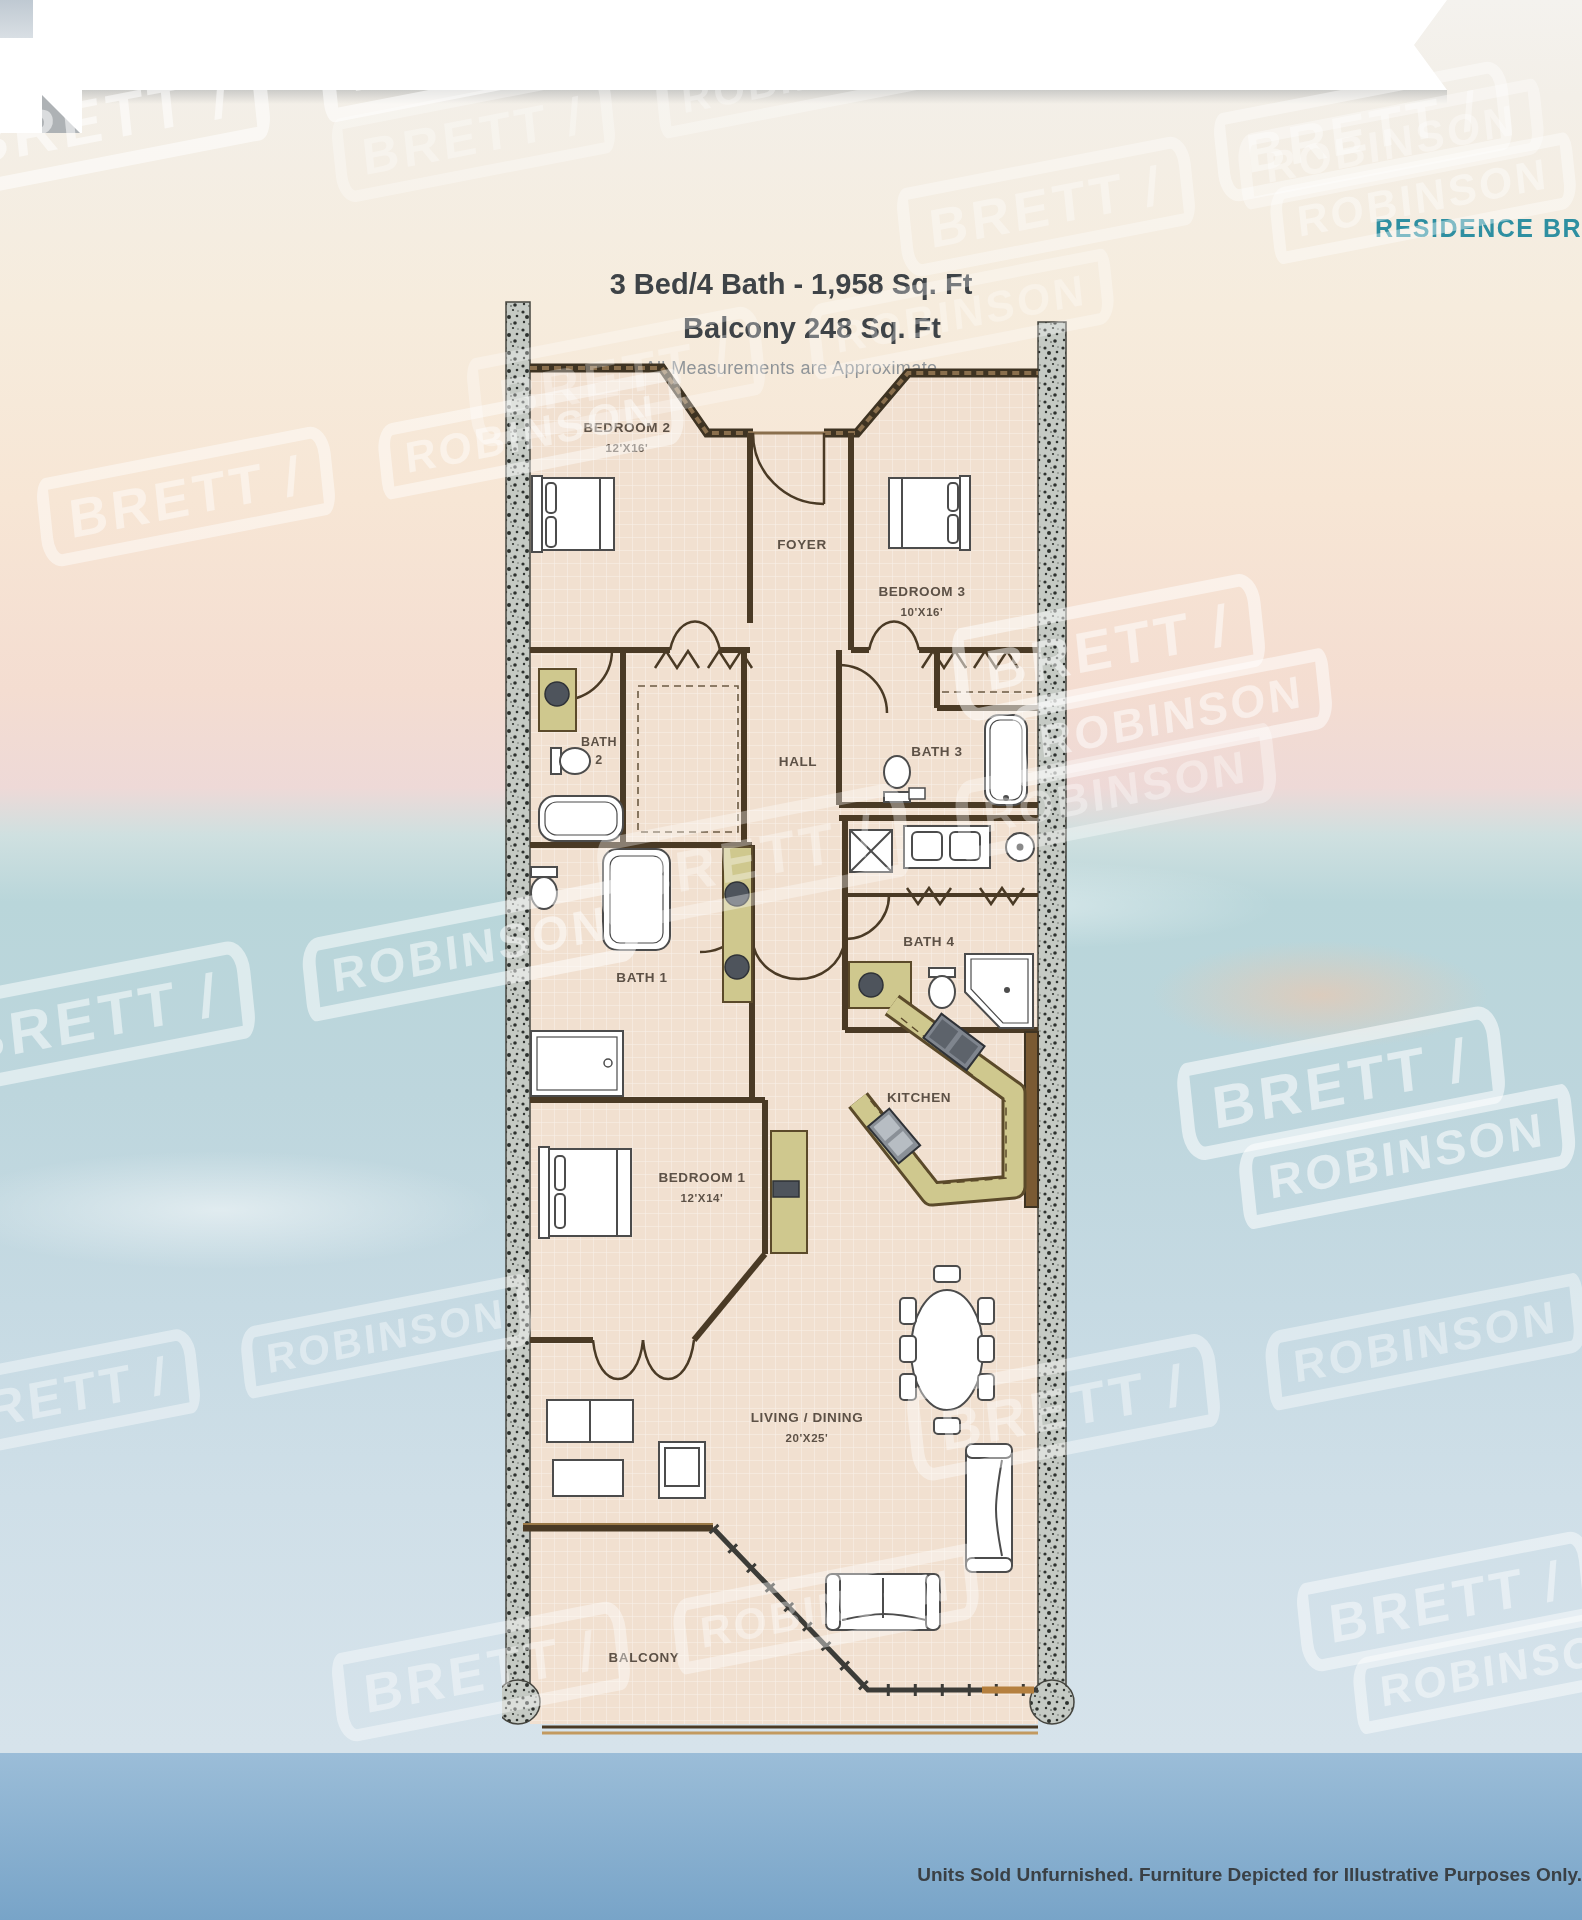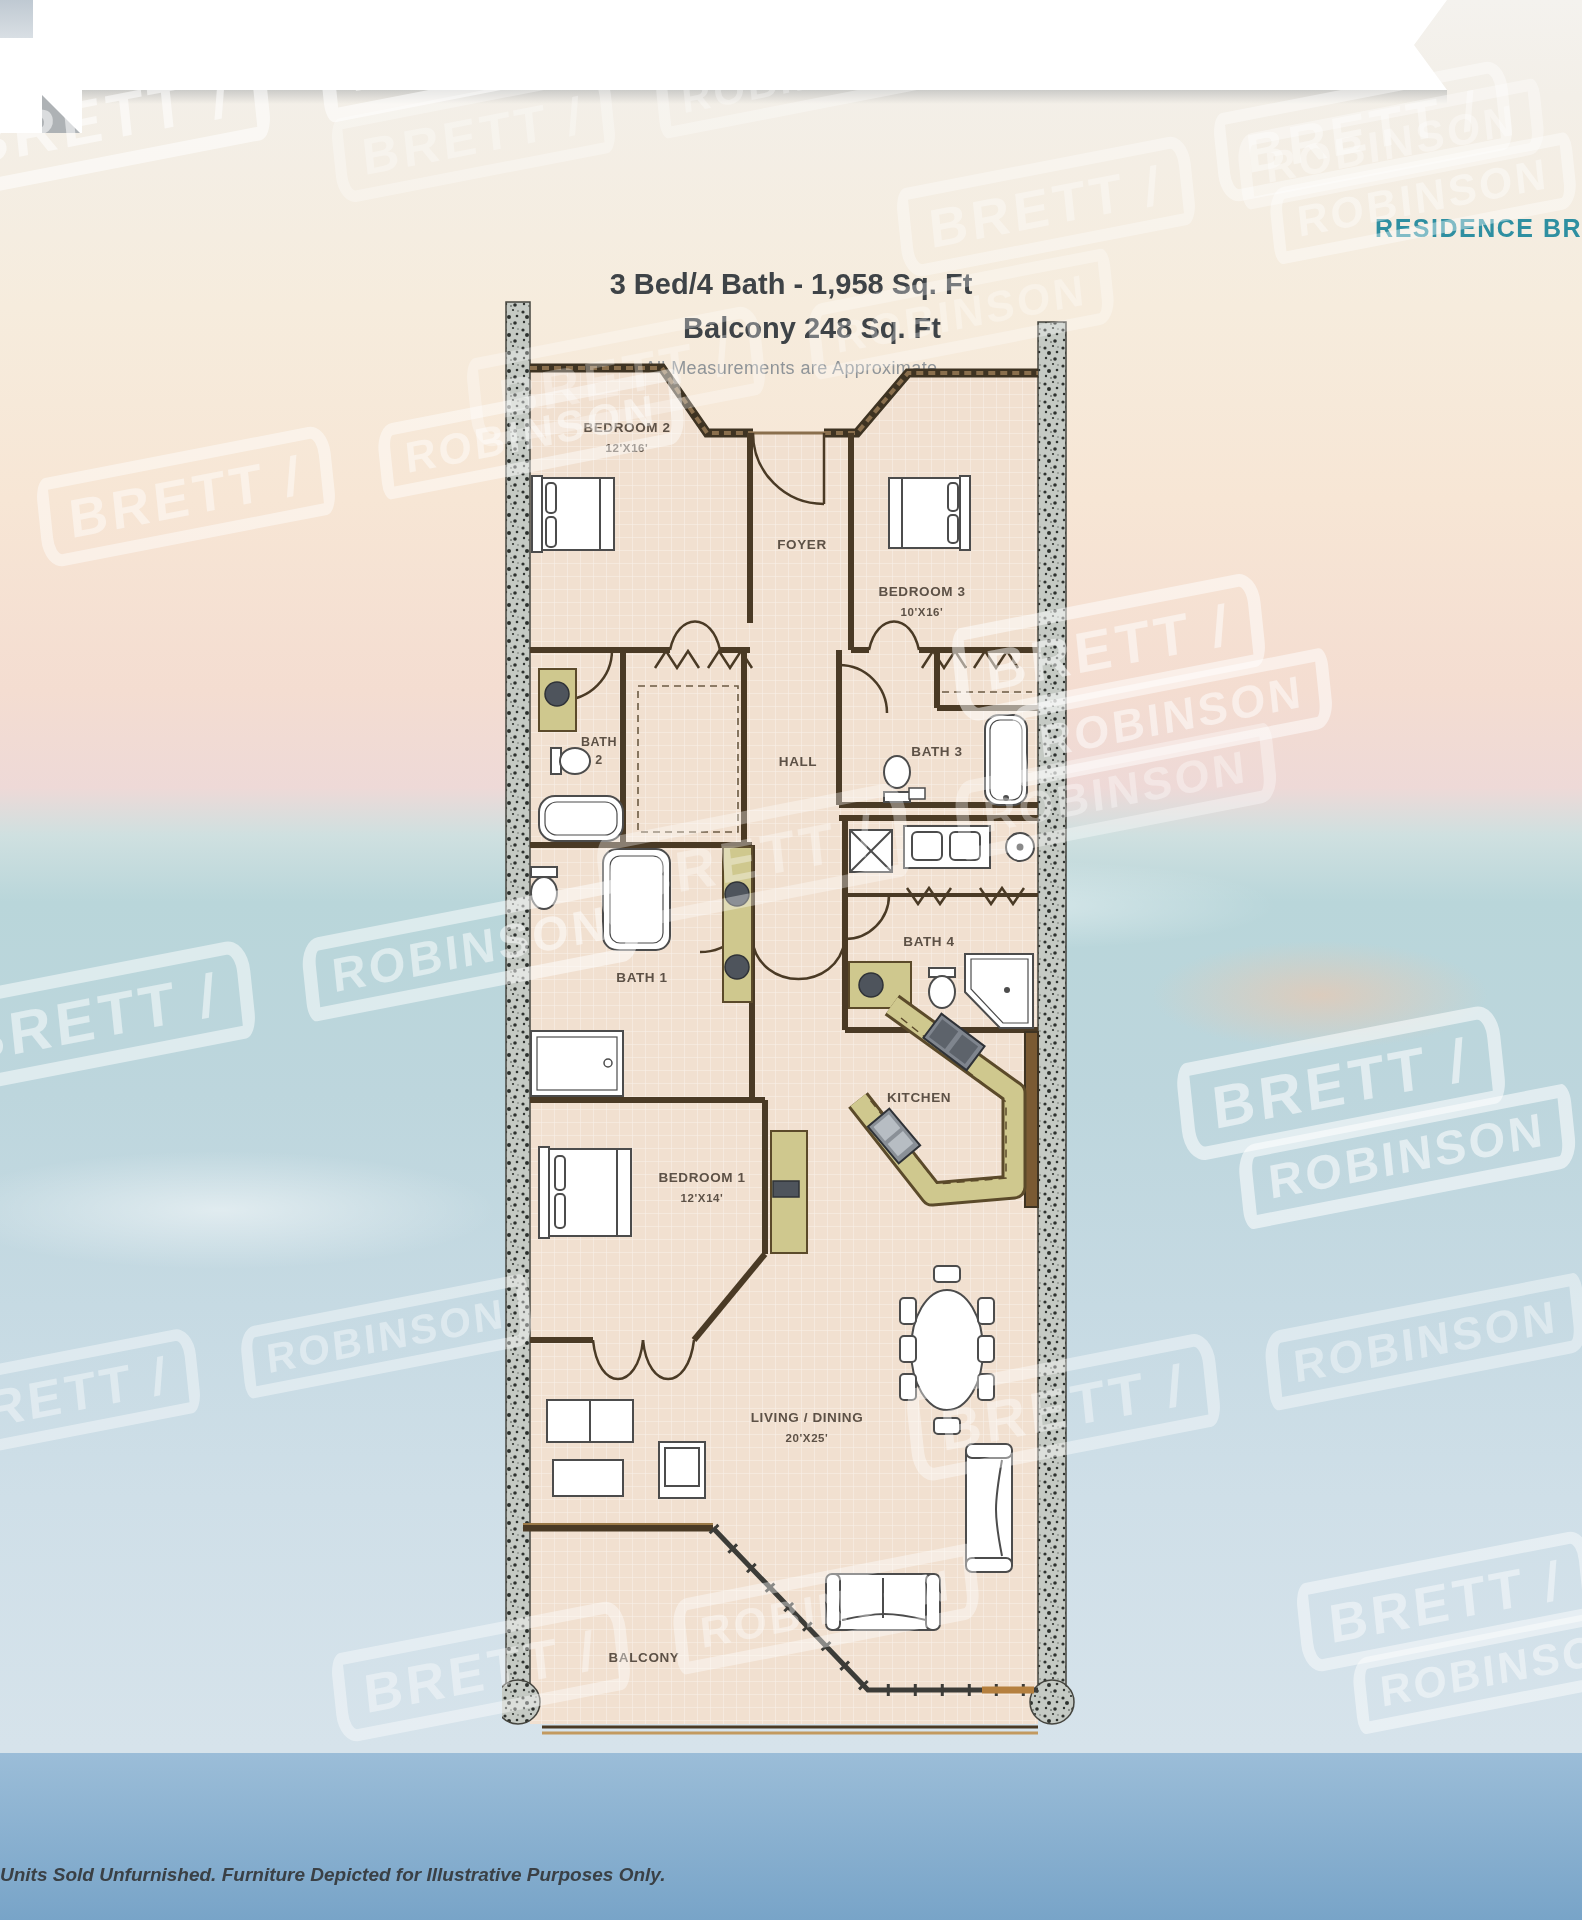--- a/index.html
+++ b/index.html
@@ -52,22 +52,22 @@
       font-size:18px;color:#8f9498;letter-spacing:.4px;}
 
   
   .plan-wrap{position:absolute;left:502px;top:290px;width:580px;height:1455px;}
   .room-label{font-family:"Liberation Sans",sans-serif;font-weight:bold;fill:#5d5146;
       letter-spacing:.6px;}
 
   
   .footer-band{position:absolute;left:0;top:1753px;width:100%;height:167px;
       background:linear-gradient(#9bbdd8,#78a4c8);}
-  .disclaimer{position:absolute;left:0;top:1864px;width:100%;text-align:left;
-      font-size:19px;font-weight:bold;color:#3a4045;font-style:italic;}
+  .disclaimer{position:absolute;left:0;top:1864px;width:100%;text-align:right;
+      font-size:19px;font-weight:bold;color:#3a4045;}
   .footer-line{position:absolute;left:0;top:1868px;width:100%;text-align:center;
       font-size:30px;font-weight:bold;color:#ffffff;letter-spacing:.5px;}
   .footer-line .sep{font-weight:normal;color:rgba(255,255,255,.9);padding:0 18px;}
 
   
   .wm-layer{position:absolute;inset:0;pointer-events:none;}
   .wm{position:absolute;transform-origin:0 0;pointer-events:none;}
   .wm-r1{display:inline-block;border:12px solid;padding:2px 18px;
       font-size:54px;font-weight:bold;letter-spacing:4px;line-height:1.15;
       border-radius:10px 20px 10px 20px / 22px 30px 22px 30px;}

